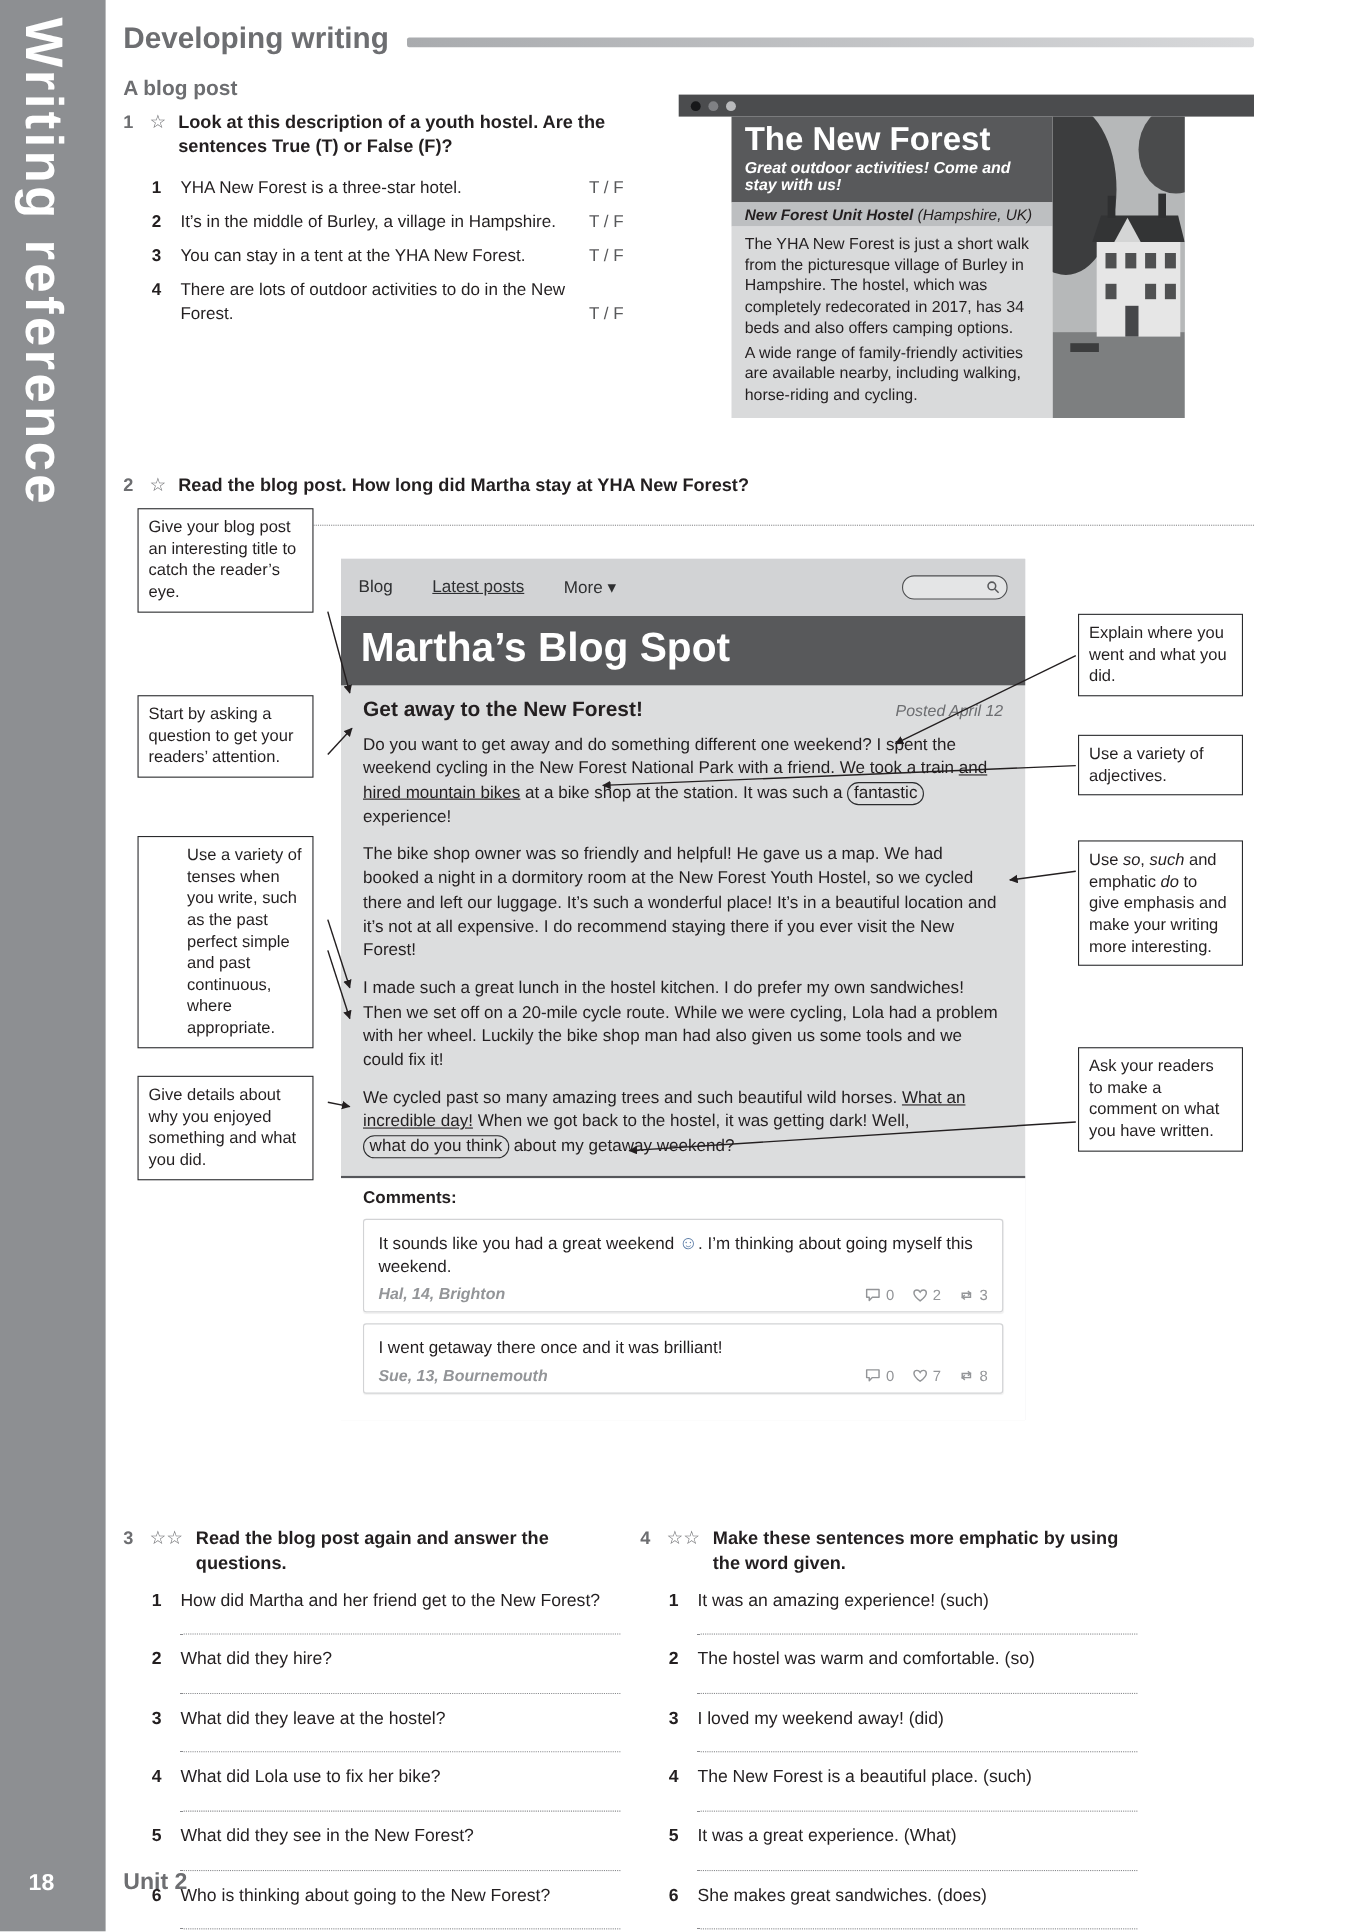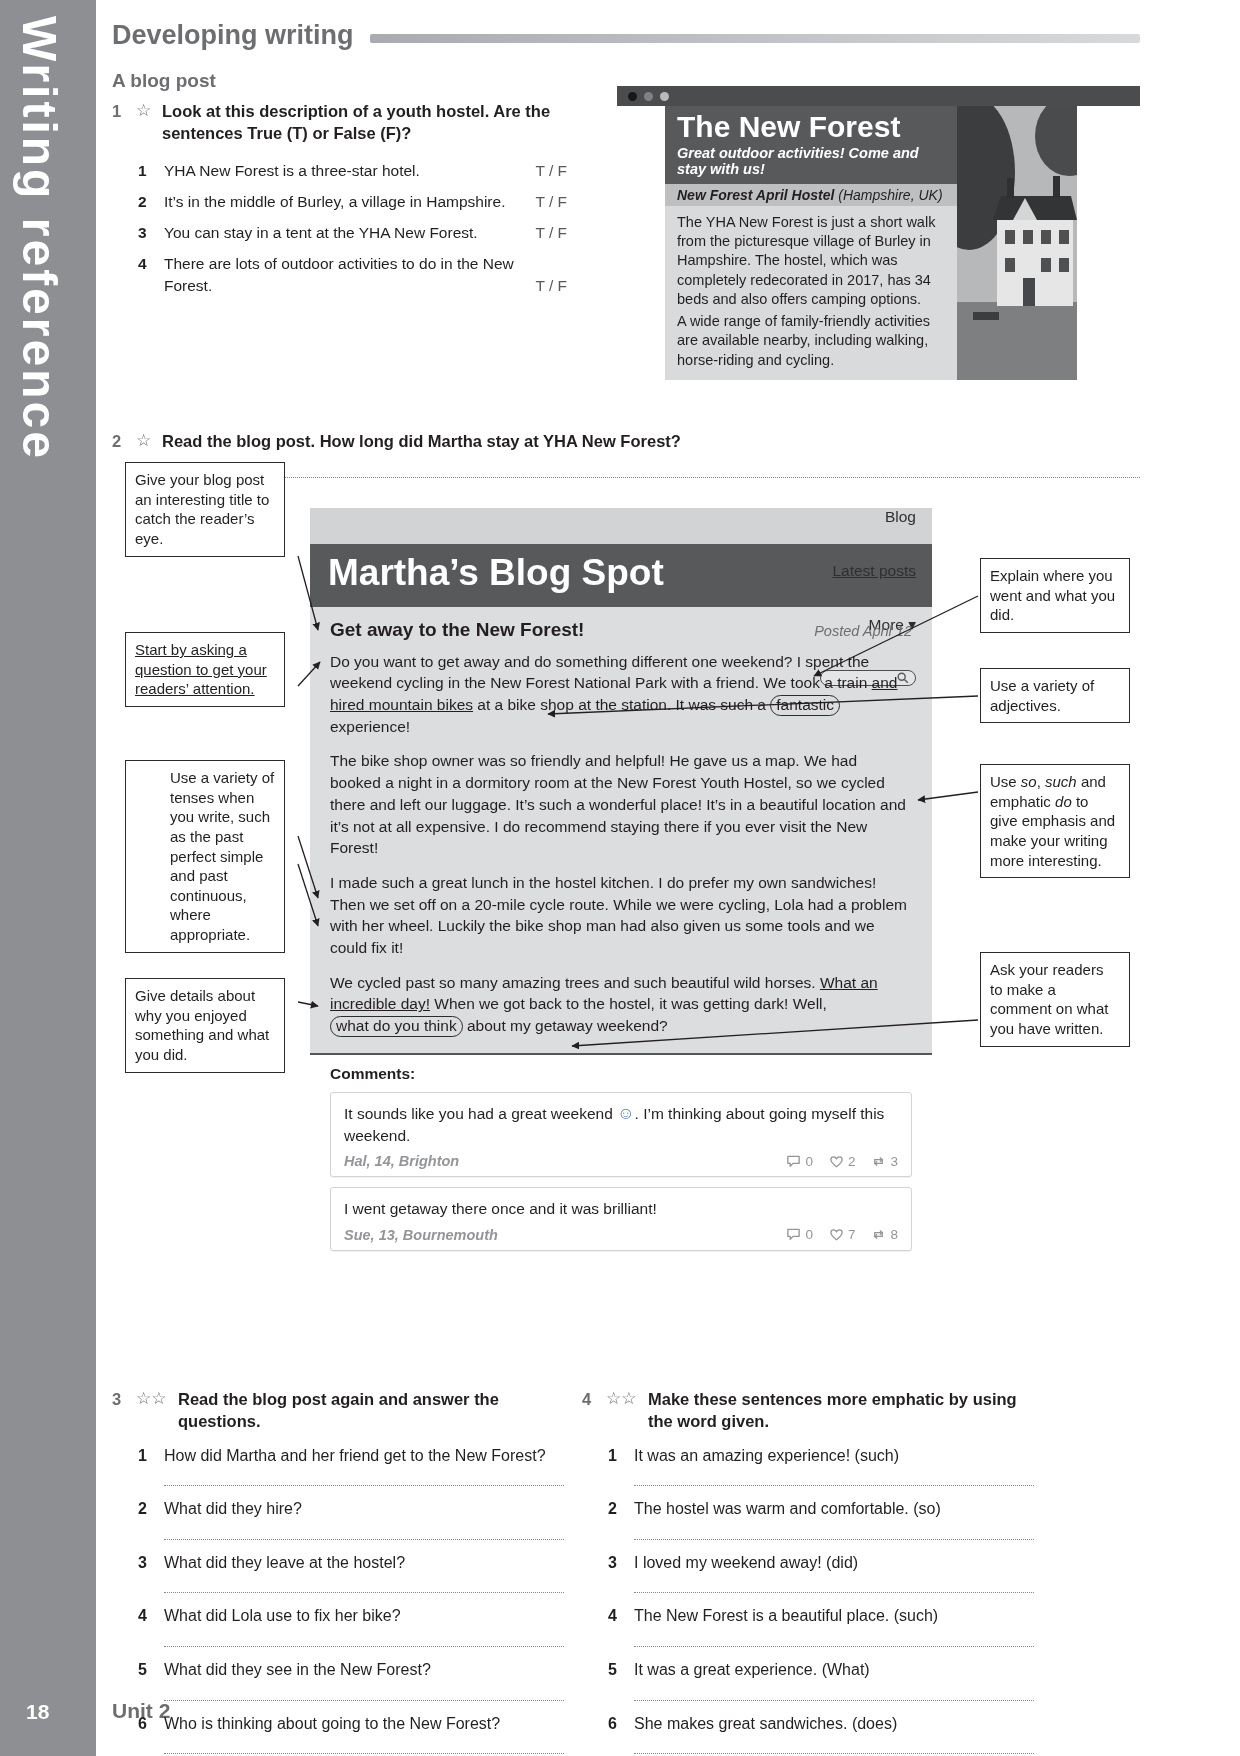--- a/index.html
+++ b/index.html
@@ -50,21 +50,21 @@
   .ad-body { background:#d9dadb; flex:1; padding:7px 12px; font-size:14.5px; line-height:1.34; }
   .ad-body p { margin:0 0 2px; }
   .ad-photo { width:120px; position:relative; background:#a9abac; flex:none; }
 
   
   .ex2 { position:absolute; left:112px; top:430px; width:1028px; }
   .ex2-line { position:absolute; left:130px; top:477px; width:1010px; border-bottom:1.7px dotted #88898c; }
 
   
   .blog { position:absolute; left:310px; top:508px; width:622px; background:#dcddde; }
-  .blog-nav { height:36px; background:#d2d3d5; display:flex; align-items:flex-end; gap:36px; padding:0 16px; font-size:15.5px; color:#2e2f31;flex-direction:column; }
+  .blog-nav { height:52px; background:#d2d3d5; display:flex; align-items:center; gap:36px; padding:0 16px; font-size:15.5px; color:#2e2f31; }
   .nav-latest { text-decoration:underline; }
   .nav-search { margin-left:auto; width:96px; height:22px; border:1.6px solid #4d4e50; border-radius:12px;
                 display:flex; align-items:center; justify-content:flex-end; padding:0 5px; background:#e4e5e6; }
   .blog-masthead { background:#58595b; color:#fff; font-size:37px; font-weight:700; padding:9px 18px 13px; line-height:1.1; }
   .blog-body { padding:6px 20px 0; }
   .post-head { display:flex; justify-content:space-between; align-items:baseline; margin-top:6px; }
   .post-title { font-size:19px; font-weight:700; }
   .post-date { font-size:14.5px; font-style:italic; color:#6d6e71; }
   .para { font-size:15.5px; line-height:1.4; margin:10px 0 13px; }
   .u { text-decoration:underline; }
@@ -78,21 +78,21 @@
   .comment-meta { display:flex; align-items:center; }
   .comment-author { font-size:14.5px; font-weight:700; font-style:italic; color:#939598; }
   .comment-actions { margin-left:auto; display:flex; gap:16px; align-items:center; color:#939598; font-size:13.5px; }
   .action { display:flex; gap:4px; align-items:center; }
 
   
   .tip { position:absolute; background:#fff; border:1.2px solid #2a2b2d; padding:7px 9px; font-size:15px; line-height:1.31; }
   .tip.left { width:160px; }
   .tip.right { width:150px; }
   .tip i { font-style:italic; }
-  .tipL1 { left:125px; top:462px; } .tipL2 { left:125px; top:632px;text-decoration:underline; }
+  .tipL1 { left:125px; top:462px; } .tipL2 { left:125px; top:632px; }
   .tipL3 { left:125px; top:760px;padding-left:44px; } .tipL4 { left:125px; top:978px; }
   .tipR1 { left:980px; top:558px; } .tipR2 { left:980px; top:668px; }
   .tipR3 { left:980px; top:764px; } .tipR4 { left:980px; top:952px; }
 
   
   .excol { position:absolute; width:452px; }
   .ex3 { left:112px; top:1388px; }
   .ex4 { left:582px; top:1388px; }
   .q { margin-top:12px; }
   .qrow { display:flex; font-size:16px; line-height:1.35; }
@@ -154,21 +154,21 @@
       <span class="dot dot2"></span>
       <span class="dot dot3"></span>
     </div>
     <div class="ad-main">
       <div class="ad-left">
         <div class="ad-titlebox">
           <div class="ad-title">The New Forest</div>
           <div class="ad-tagline">Great outdoor activities! Come and stay with us!</div>
         </div>
         <div class="ad-band">
-          <span class="bname">New Forest April Hostel</span><span> (Hampshire, UK)</span>
+          <span class="bname">New Forest Unit Hostel</span><span> (Hampshire, UK)</span>
         </div>
         <div class="ad-body">
           <p>The YHA New Forest is just a short walk from the picturesque village of Burley in Hampshire. The hostel, which was completely redecorated in 2017, has 34 beds and also offers camping options.</p>
           <p>A wide range of family-friendly activities are available nearby, including walking, horse-riding and cycling.</p>
         </div>
       </div>
       <div class="ad-photo">
         <svg width="120" height="274" viewBox="0 0 120 274" preserveAspectRatio="none">
           <rect width="120" height="274" fill="#b6b8b9"></rect>
           <rect y="196" width="120" height="78" fill="#7d7f80"></rect>

